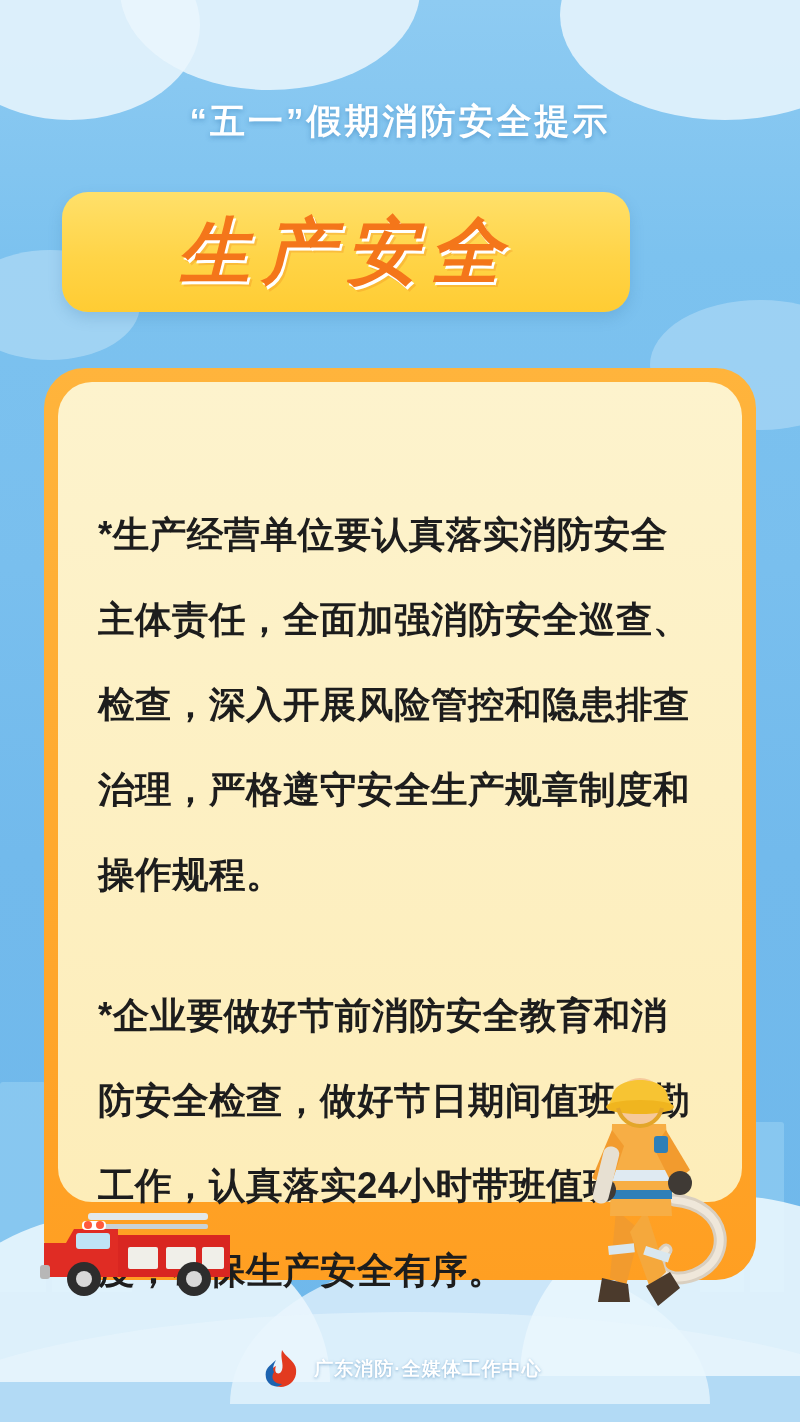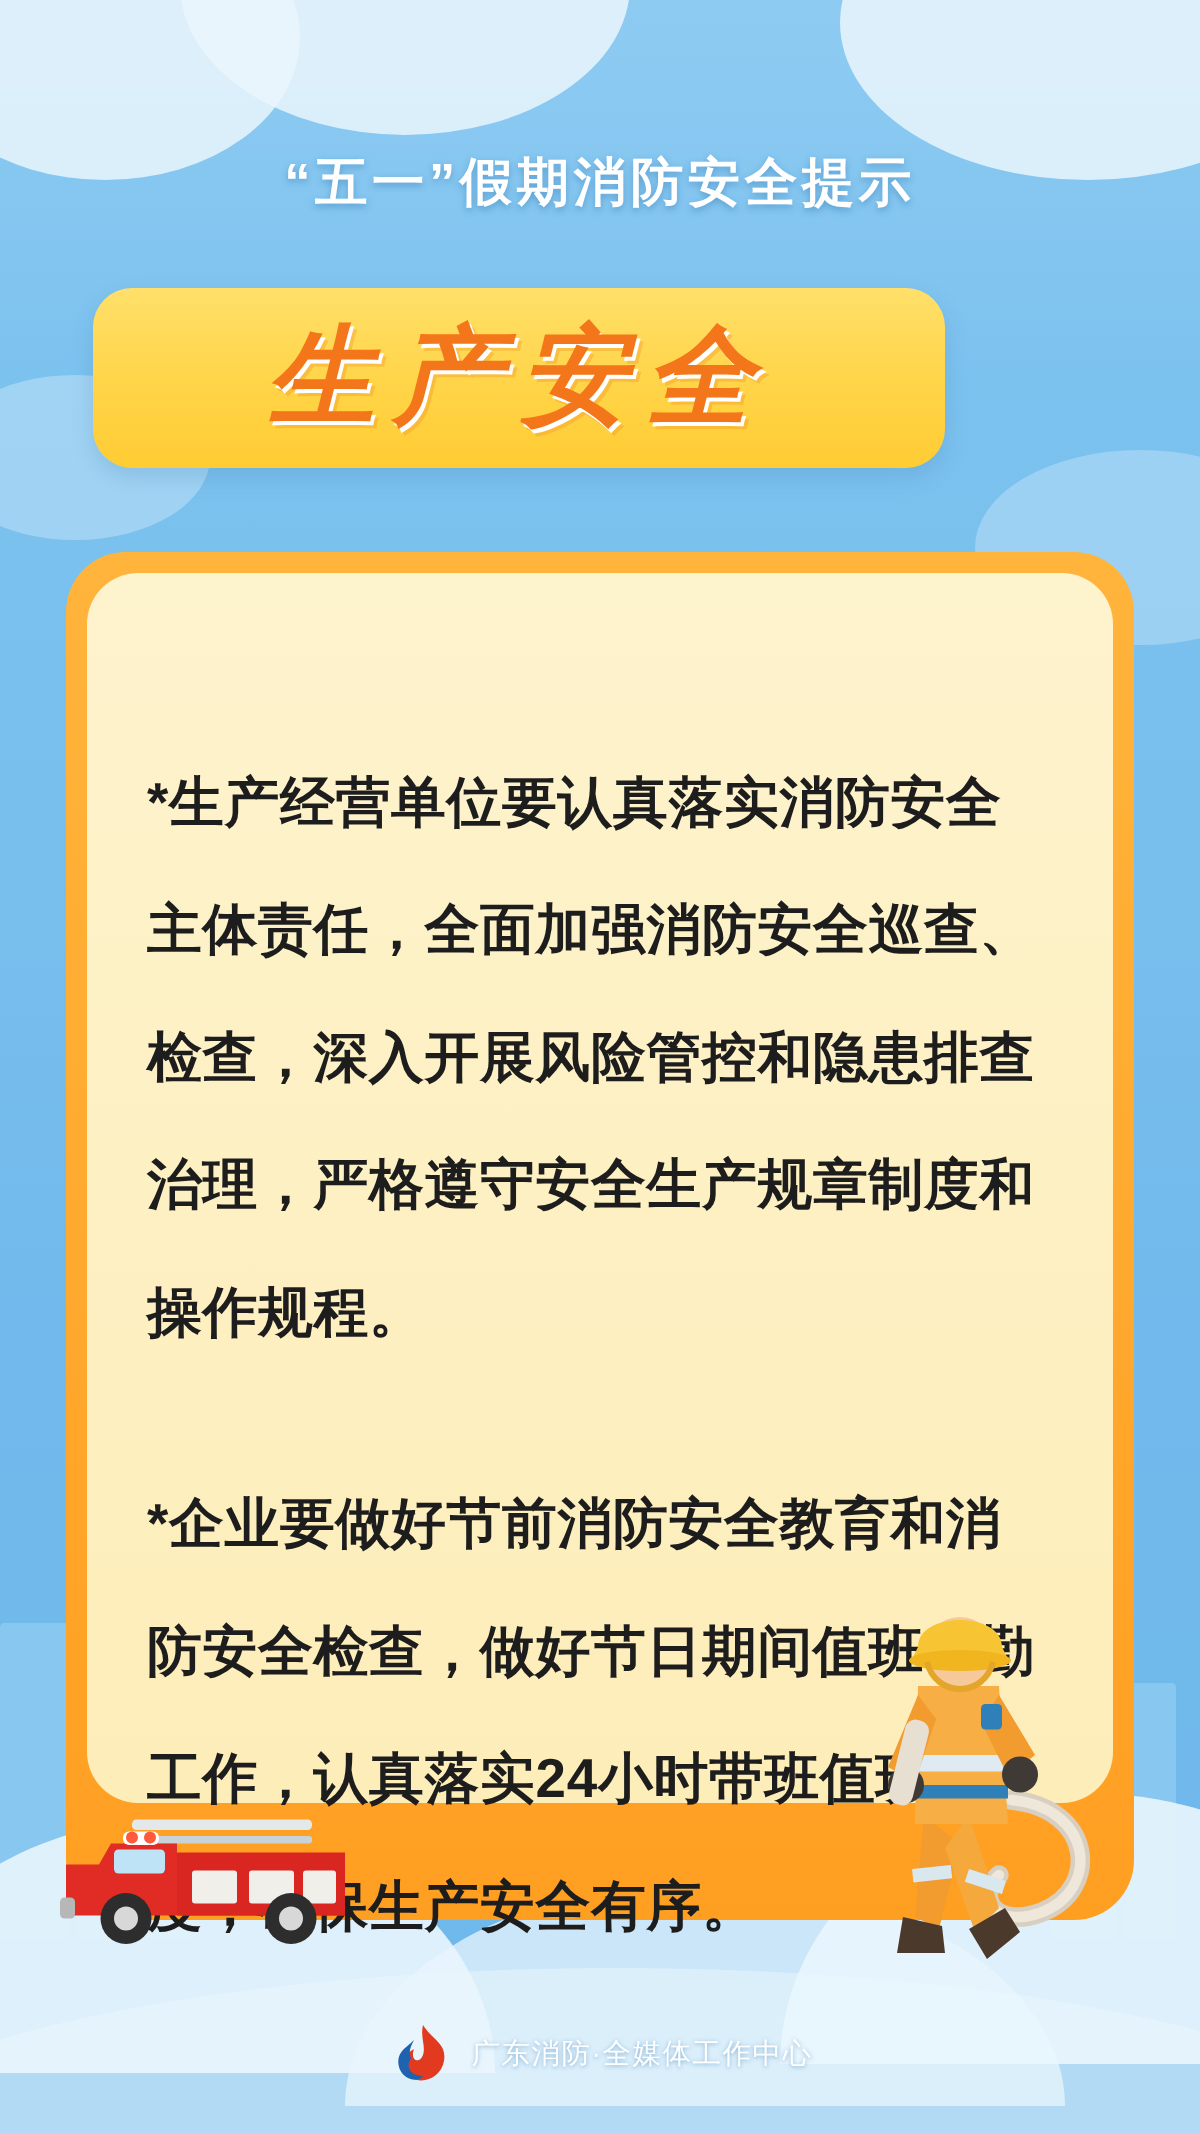--- a/index.html
+++ b/index.html
@@ -160,21 +160,21 @@
     align-items: center;
     justify-content: center;
   }
   .footer-logo {
     width: 46px;
     height: 46px;
     margin-right: 10px;
   }
   .footer-text {
     font-size: 19px;
-    font-weight: normal;
+    font-weight: bold;
     color: #ffffff;
     letter-spacing: 1px;
     text-shadow: 0 1px 3px rgba(40,110,170,.5);
   }
 </style>
 </head>
 <body>
 
 <div class="poster">
 

